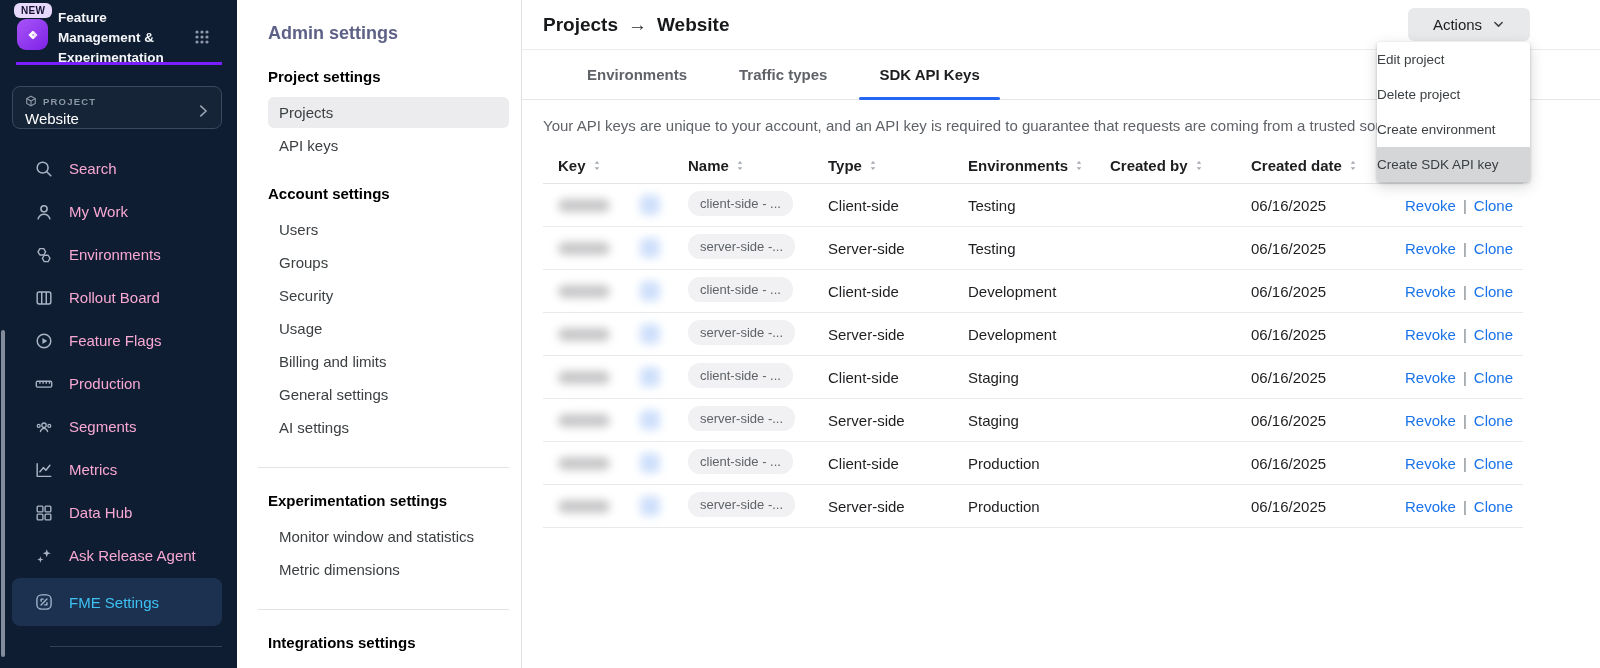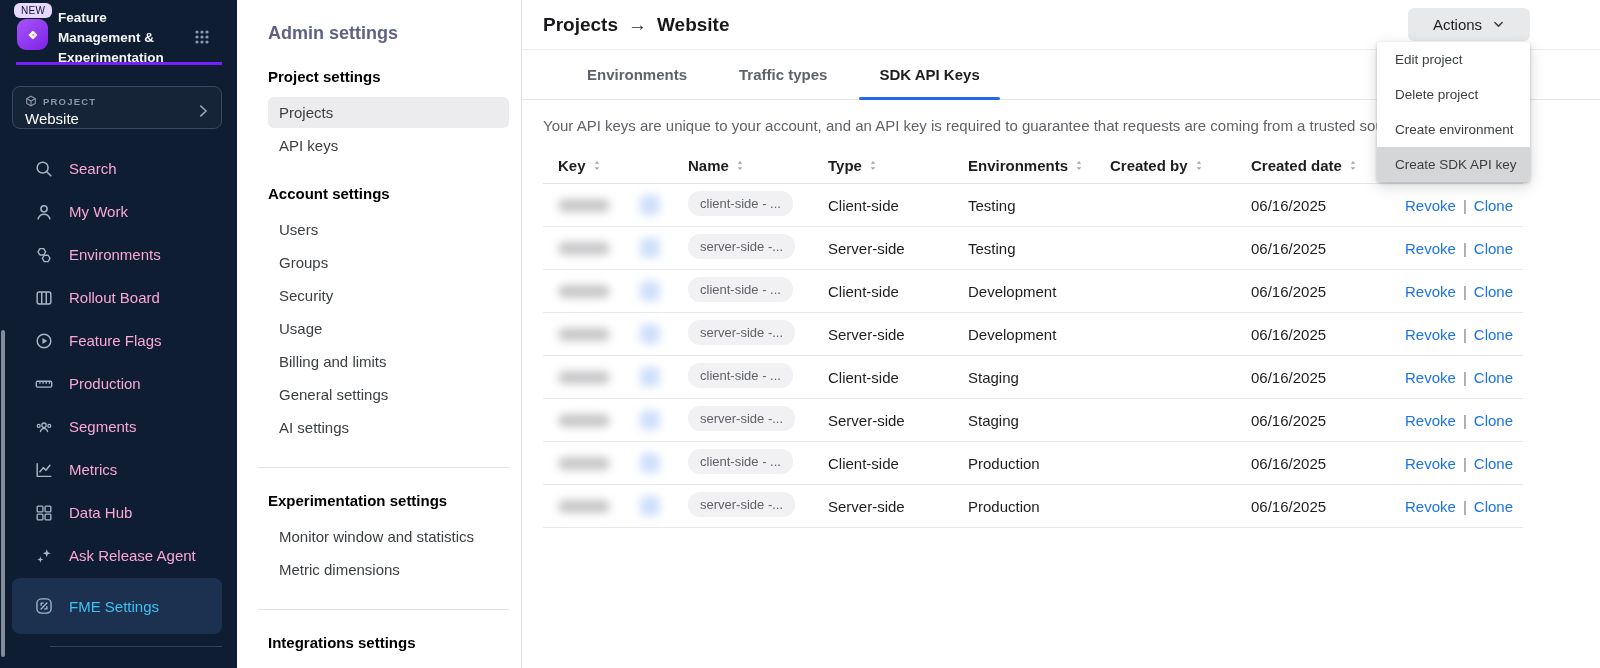--- a/index.html
+++ b/index.html
@@ -12,21 +12,21 @@
   .app { display:flex; width:1600px; height:668px; }
 
   
   .sidebar {
     position:relative; width:237px; min-width:237px; height:668px;
     background:#0E1D31; color:#CBD3E1; overflow:hidden;
   }
   .sb-header { position:relative; height:66px; }
   .new-badge {
     position:absolute; top:3px; left:14px; z-index:2;
-    background:#E6D9FB; color:#171233; font-size:10px; font-weight:normal;
+    background:#E6D9FB; color:#171233; font-size:10px; font-weight:bold;
     padding:2px 7px; border-radius:6px; letter-spacing:.3px;
   }
   .logo {
     position:absolute; top:19px; left:17px; width:31px; height:31px; border-radius:9px;
     background:linear-gradient(140deg,#A855F7 0%,#7E22E8 100%);
     display:flex; align-items:center; justify-content:center;
   }
   .sb-title {
     position:absolute; left:58px; top:8px; width:132px;
     color:#F4F6FA; font-size:13.5px; font-weight:bold; line-height:20px;
@@ -44,21 +44,21 @@
   .project-name { color:#fff; font-size:15px; margin-top:3px; }
   .project-chevron { position:absolute; right:10px; top:16px; color:#9AA3B5; }
 
   .nav { margin-top:18px; }
   .nav-item {
     display:flex; align-items:center; gap:15px; height:43px; padding-left:33px;
     font-size:15px; color:#f9a8d4; cursor:pointer;
   }
   .nav-item .nicon { width:21px; height:21px; display:flex; align-items:center; justify-content:center; color:#ABB4C6; }
   .nav-item.active {
-    height:56px; margin:1px 15px 1px 12px; padding-left:21px;
+    height:48px; margin:1px 15px 1px 12px; padding-left:21px;
     background:#1C3150; border-radius:8px; color:#3EC1F3;
   }
   .nav-item.active .nicon { color:#9fb6cc; }
   .sb-scrollbar { position:absolute; left:1px; top:330px; width:4px; height:327px;
     background:rgba(226,232,240,.55); border-radius:3px; }
   .sb-divider { position:absolute; left:50px; right:15px; bottom:21px; border-top:1px solid rgba(255,255,255,.16); }
 
   
   .admin {
     width:285px; min-width:285px; height:668px; background:#fff;
@@ -122,21 +122,21 @@
   .link { color:#1A73E8; font-weight:500; cursor:pointer; text-decoration:none; }
   .pipe { color:#80868B; margin:0 7px; font-weight:normal; }
 
   
   .menu-panel {
     position:absolute; top:42px; right:70px; width:153px; z-index:10;
     background:#fff; border-radius:3px;
     box-shadow:0 1px 3px rgba(0,0,0,.22), 0 4px 14px rgba(60,64,67,.22);
     overflow:hidden;
   }
-  .menu-item { height:35px; display:flex; align-items:center; padding-left:18px;
+  .menu-item { height:35px; display:flex; align-items:center; 
     font-size:13.5px; color:#3C4043; cursor:pointer; }
   .menu-item.highlight { background:#D5D6D8; }
 
   svg { display:block; }
 </style>
 </head>
 <body>
 
 <div class="app">
 

